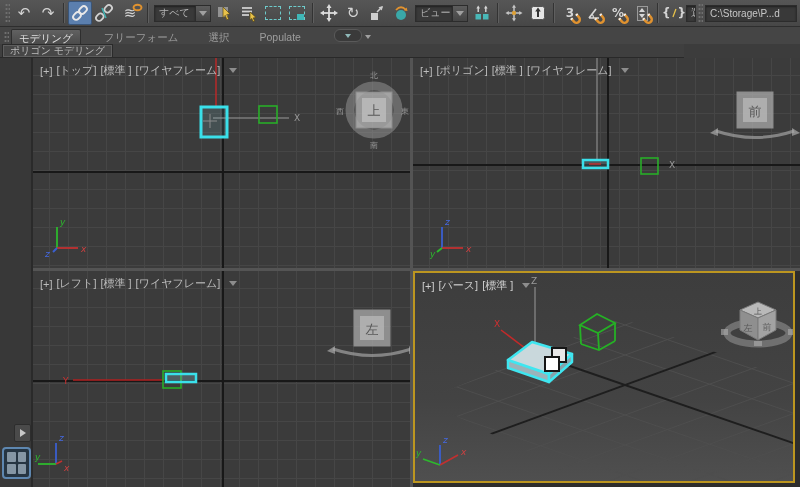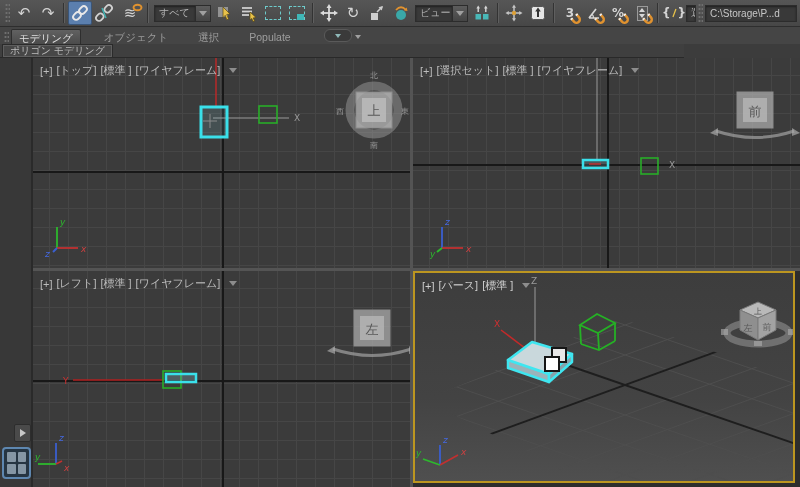--- a/index.html
+++ b/index.html
@@ -294,21 +294,21 @@
 
     <div class="path-group">
       <div class="drag-dots"></div>
       <div class="tfield" style="width:92px;color:#c8c8c8;">C:\Storage\P...d</div>
     </div>
   </div>
 
   <div class="ribbon-tabs">
     <div class="drag-dots" style="height:13px;"></div>
     <div class="rtab active">モデリング</div>
-    <div class="rtab">オブジェクト</div>
+    <div class="rtab">フリーフォーム</div>
     <div class="rtab">選択</div>
     <div class="rtab">Populate</div>
     <div class="ribbon-flyout">
         <span class="caret-down"></span>
       </div>
     <span class="caret-down tiny" style="margin-bottom:5px;"></span>
   </div>
   <div class="ribbon-sub">
     <button class="panel-btn">ポリゴン モデリング</button>
   </div>
@@ -367,21 +367,21 @@
           <text x="27" y="167" class="ax axg">y</text>
           <text x="48" y="194" class="ax axr">x</text>
           <text x="12" y="199" class="ax axb">z</text>
         </g>
       </svg>
     </div>
 
     <div class="vp wiregrid" id="vp-front">
       <div class="vp-label">
         <span>[+]</span>
-        <span>[選択セット]</span>
+        <span>[ポリゴン]</span>
         <span>[標準 ]</span>
         <span>[ワイヤフレーム]</span>
         <span class="vp-caret"></span>
       </div>
       <svg width="387" height="210">
         <line x1="195" y1="0" x2="195" y2="210" stroke="#181818" stroke-width="2"></line>
         <line x1="0" y1="107" x2="387" y2="107" stroke="#181818" stroke-width="2"></line>
         <line x1="184" y1="0" x2="184" y2="102" stroke="#9a9a9a"></line>
         <g>
           <rect x="170" y="102" width="25" height="8" fill="rgba(130,200,215,0.2)" stroke="#3ae0ea" stroke-width="2.5"></rect>

